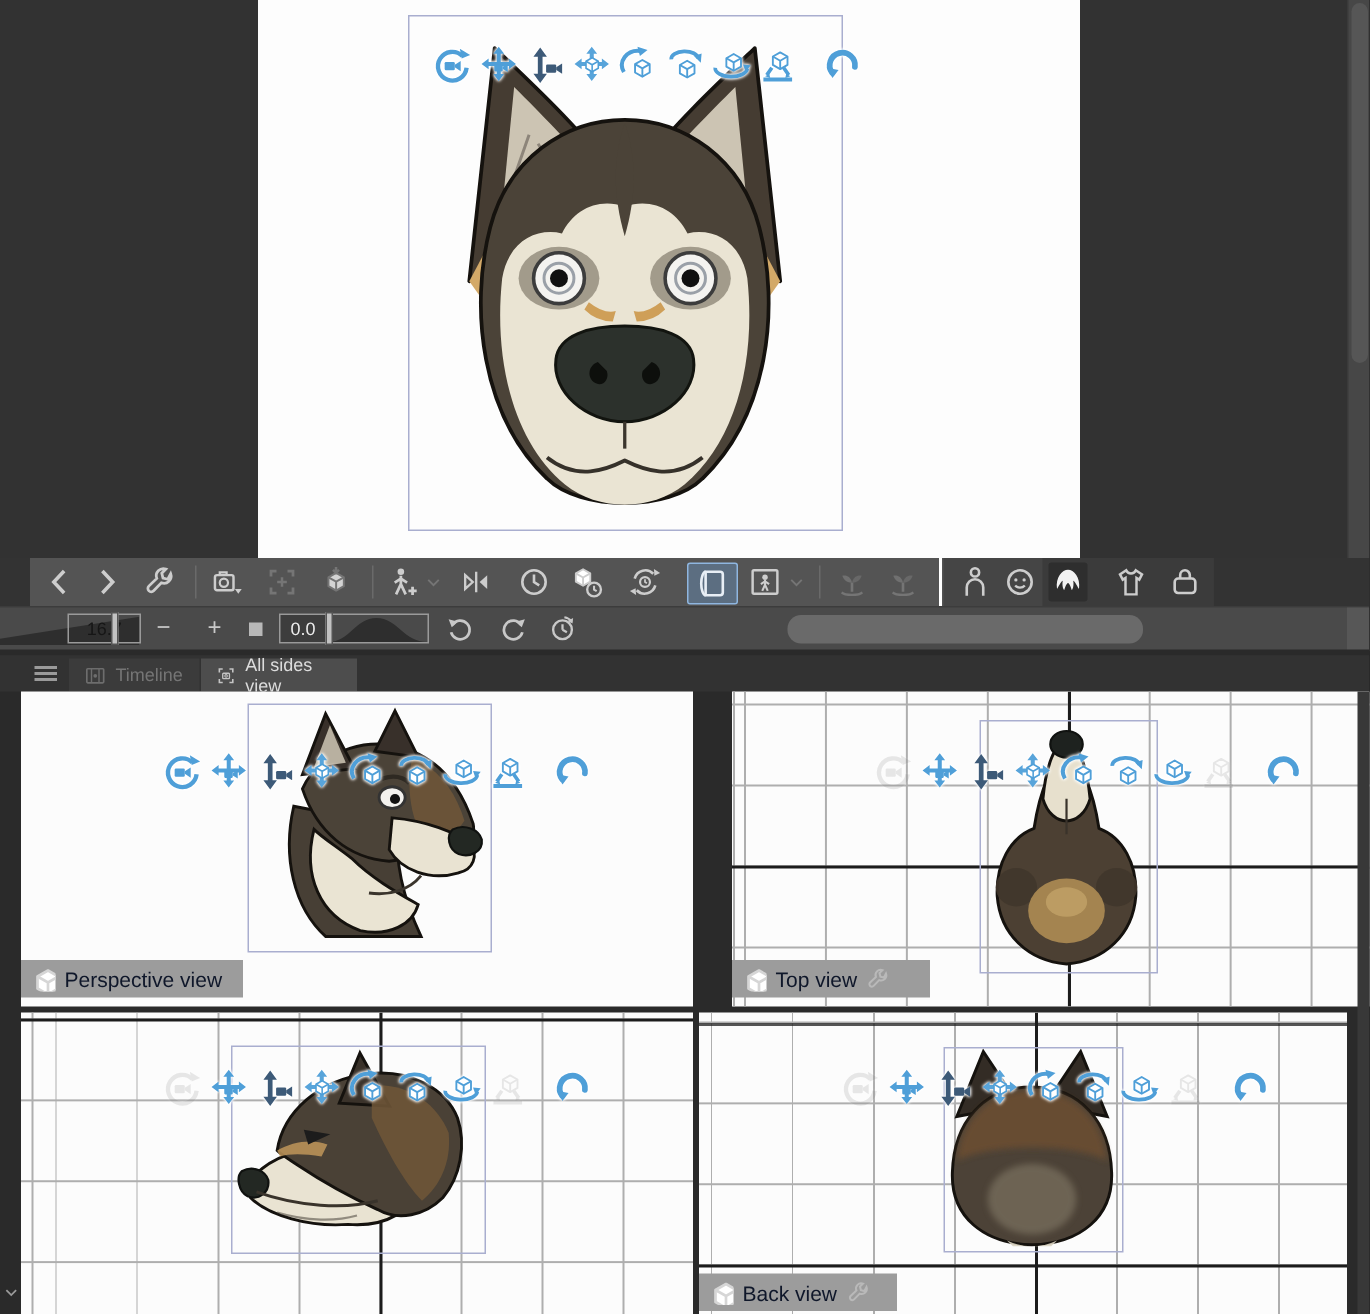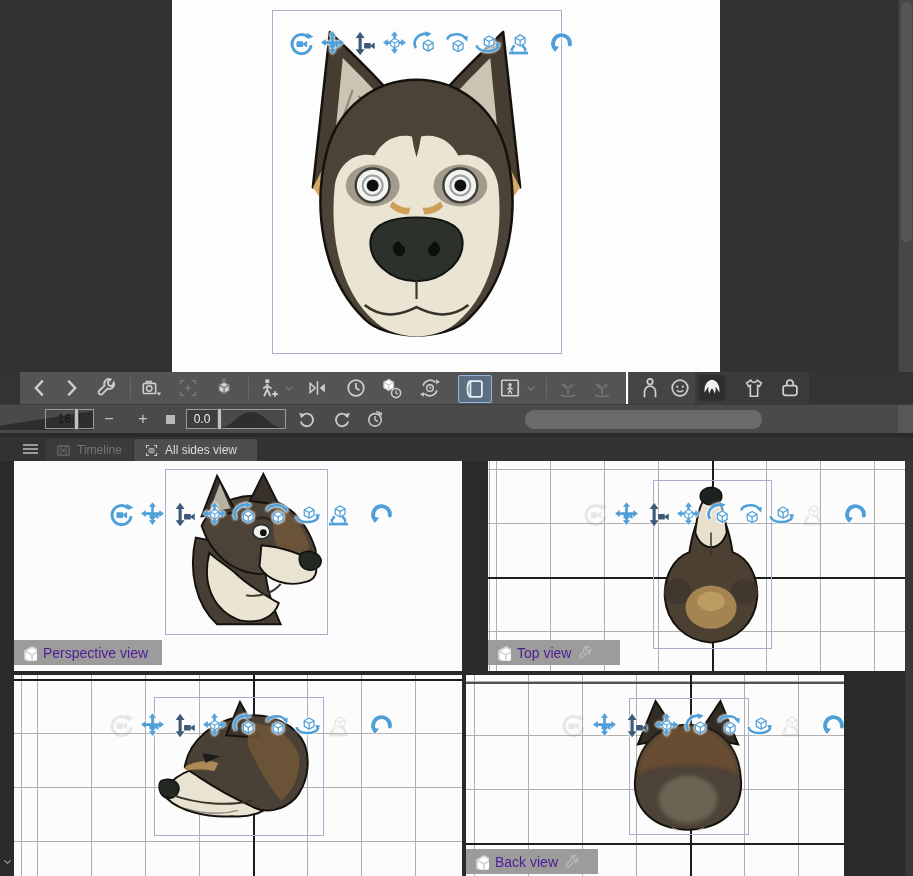--- a/index.html
+++ b/index.html
@@ -49,41 +49,41 @@
   #stopsq{left:166px;top:10px;width:9px;height:9px;background:#b8b8b8;}
   #hthumb{left:525px;top:5px;width:237px;height:19px;border-radius:9px;background:#6a6a6a;}
   #tr-corner{left:898px;top:0;width:15px;height:29px;background:#575757;}
   
   #gapbar{left:0;top:433px;width:913px;height:4px;background:#2a2a2a;}
   #panel-header{left:0;top:437px;width:913px;height:24px;background:#323232;}
   .tab{position:absolute;top:2px;height:22px;display:flex;align-items:center;gap:6px;
        padding:0 10px;font-size:12px;box-sizing:border-box;}
   .tab svg{width:15px;height:15px;}
   #tab-timeline{left:46px;width:87px;background:#3b3b3b;color:#757575;}
-  #tab-allsides{left:134px;width:123px;background:#4d4d4d;color:#dcdcdc;}
+  #tab-allsides{left:134px;width:104px;background:#4d4d4d;color:#dcdcdc;}
   #hamburger{left:23px;top:444px;width:15px;height:10px;color:#9a9a9a;}
   #hamburger div{height:2px;background:#9a9a9a;margin-bottom:2px;}
   
   #quads{left:0;top:461px;width:913px;height:415px;background:#2a2a2a;}
   .quad{position:absolute;background:#fcfcfc;overflow:hidden;}
   #q-persp{left:14px;top:0;width:448px;height:210px;}
   #q-top{left:488px;top:0;width:439px;height:210px;}
   #q-right{left:14px;top:214px;width:448px;height:201px;}
-  #q-back{left:466px;top:214px;width:378px;height:201px;}
+  #q-back{left:466px;top:214px;width:432px;height:201px;}
   .grid{position:absolute;inset:0;
     background-image:repeating-linear-gradient(to right,#aeaeae 0 1px,transparent 1px 54px),
                      repeating-linear-gradient(to bottom,#aeaeae 0 1px,transparent 1px 54px);}
   #q-top .grid{background-position:8px 8px;}
   #q-right .grid{background-position:23px 4px;}
   #q-back .grid{background-position:8px 6px;}
   .axis{position:absolute;background:#1c1c1c;}
   .axis.v{width:2px;top:0;bottom:0;}
   .axis.h{height:2px;left:0;right:0;}
   .vlabel{position:absolute;height:25px;background:#9c9c9c;display:flex;align-items:center;gap:6px;
-          padding:0 10px 0 6px;color:#4c1d95;font-size:14px;box-sizing:border-box;}
+          padding:0 10px 0 6px;color:#0f172a;font-size:14px;box-sizing:border-box;}
   .vlabel svg{width:17px;height:17px;color:#d6d6d6;}
   .vlabel .wr{width:16px;height:16px;color:#bdbdbd;opacity:.9;}
   .q-giz{position:absolute;}
   #quads .rmargin{position:absolute;left:905px;top:0;width:8px;height:415px;background:#383838;}
   #corner-chev{position:absolute;left:1px;top:394px;width:13px;height:13px;color:#9a9a9a;}
 </style>
 </head>
 <body>
 
 <svg width="0" height="0" style="position:absolute" aria-hidden="true">

